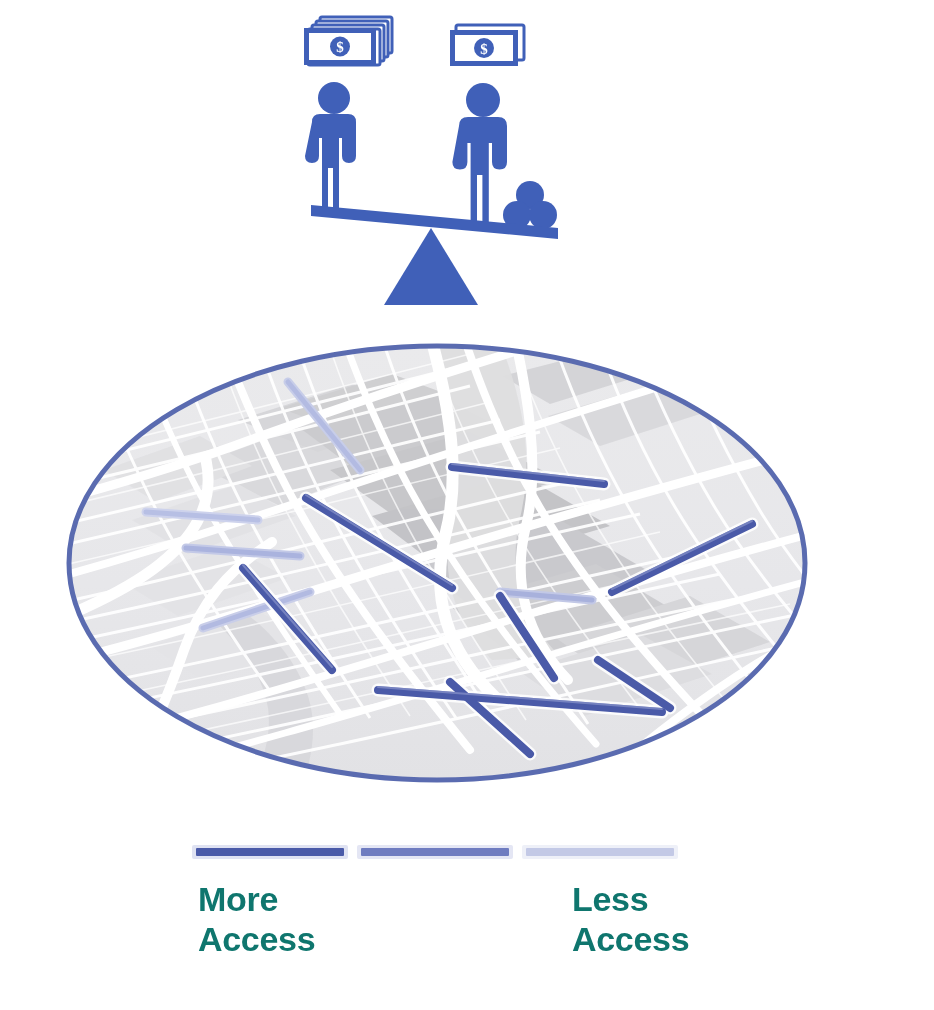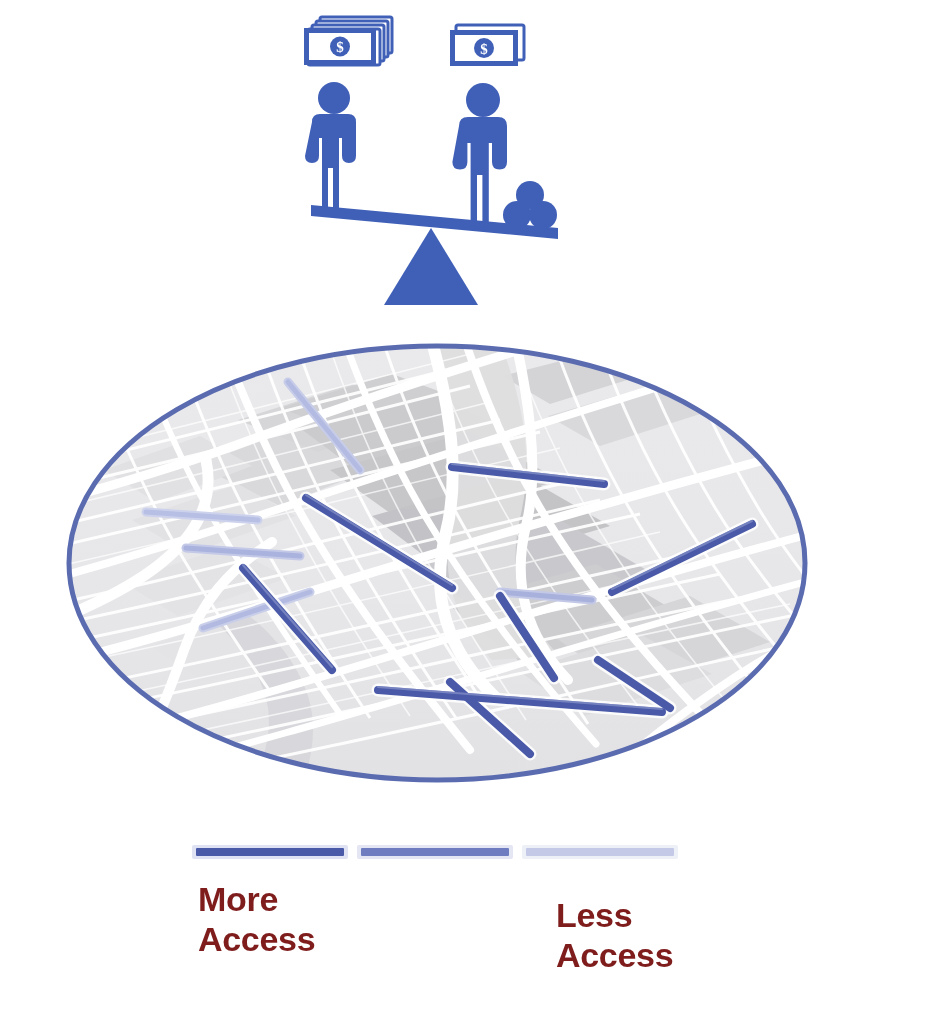--- a/index.html
+++ b/index.html
@@ -31,26 +31,26 @@
   .lbar .core{position:absolute;left:0;top:0;width:100%;height:100%;border-radius:1px;}
   .lbar .halo{position:absolute;left:-4px;top:-3px;width:calc(100% + 8px);height:14px;border-radius:2px;}
   .lbar0{left:0px;width:148px;}
   .lbar1{left:165px;width:148px;}
   .lbar2{left:330px;width:148px;}
 
   .legend-labels{position:absolute;left:0;top:40px;width:520px;height:110px;}
   .llabel{
     position:absolute;top:0;
     font-size:34px;font-weight:bold;line-height:1.17;
-    color:#7f1d1d;
+    color:#0f766e;
     letter-spacing:-0.3px;
     white-space:pre-line;
   }
   .llabel-more{left:2px;}
-  .llabel-less{left:360px;margin-top:16px;}
+  .llabel-less{left:376px;}
 </style>
 </head>
 <body>
 
 <div id="root">
 
   <div class="balance-wrap">
     <svg width="934" height="330" viewBox="0 0 934 330">
 
       <g>

